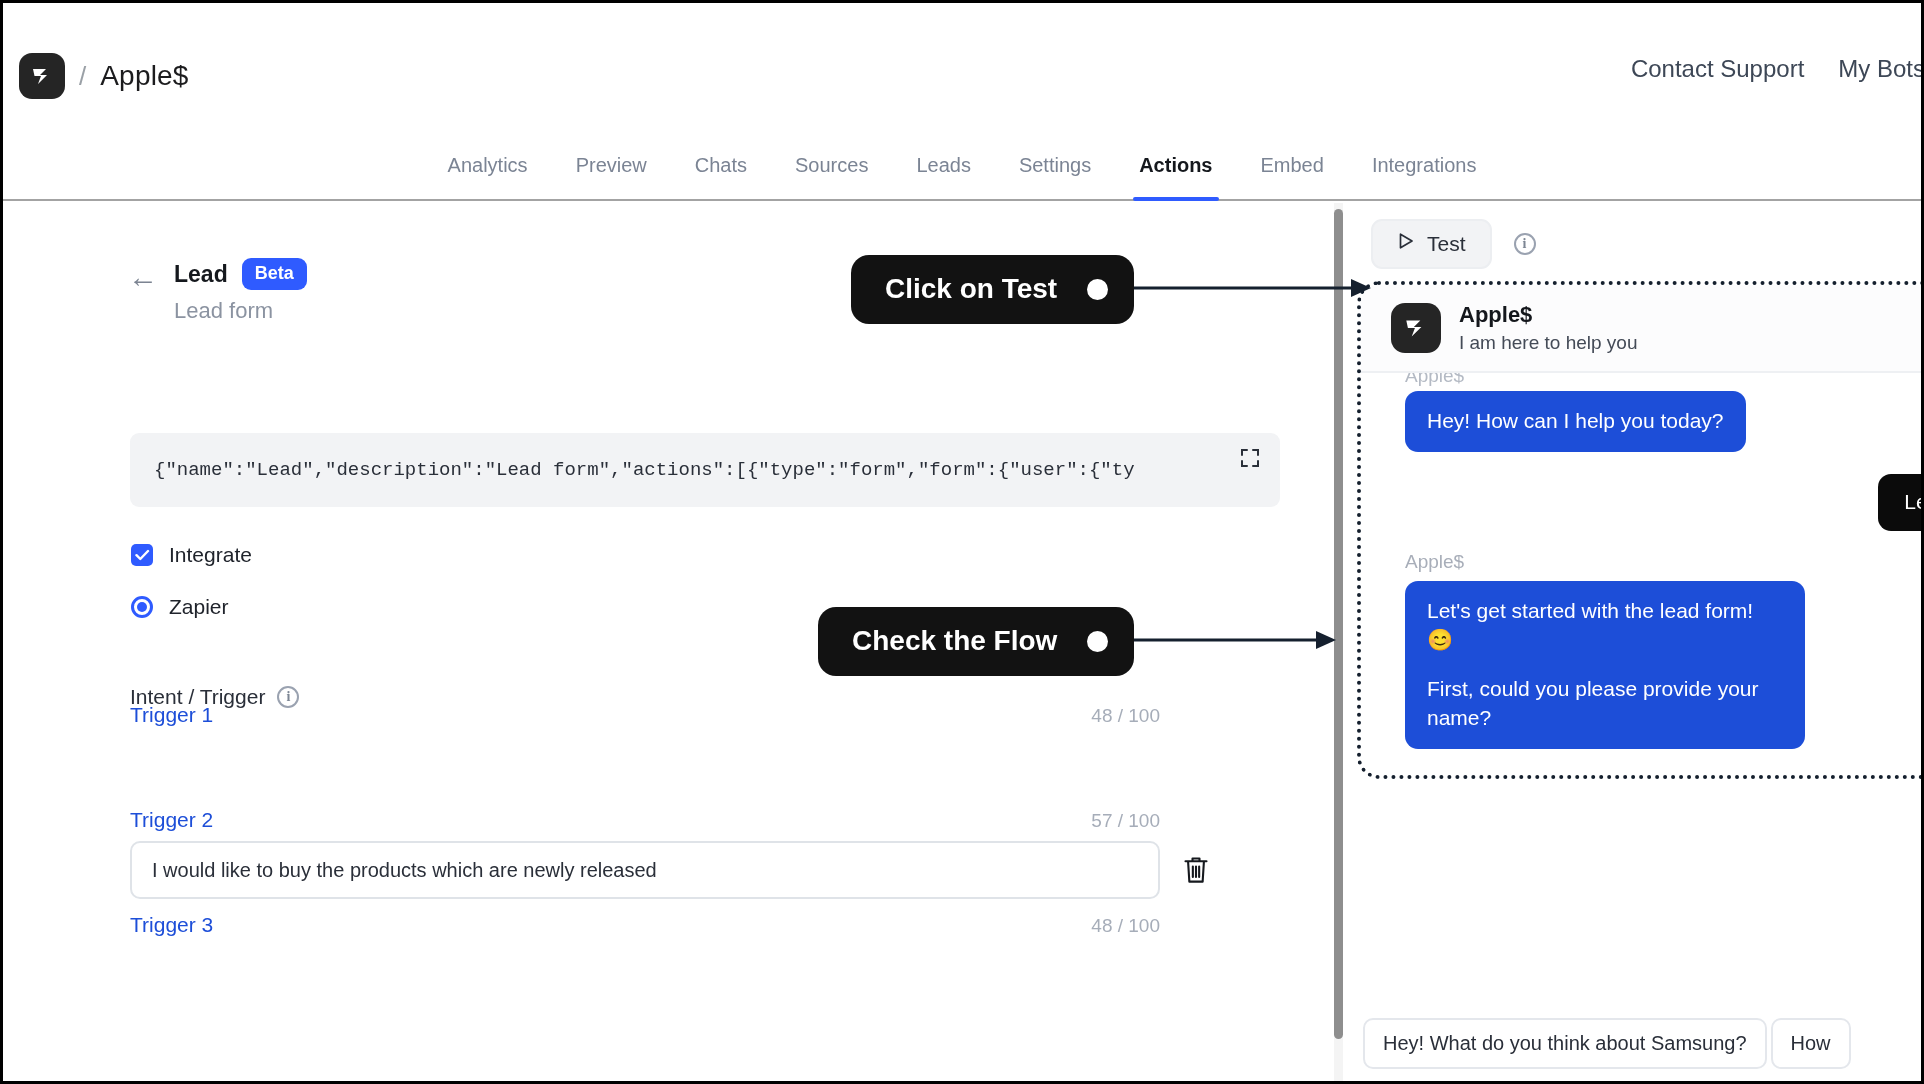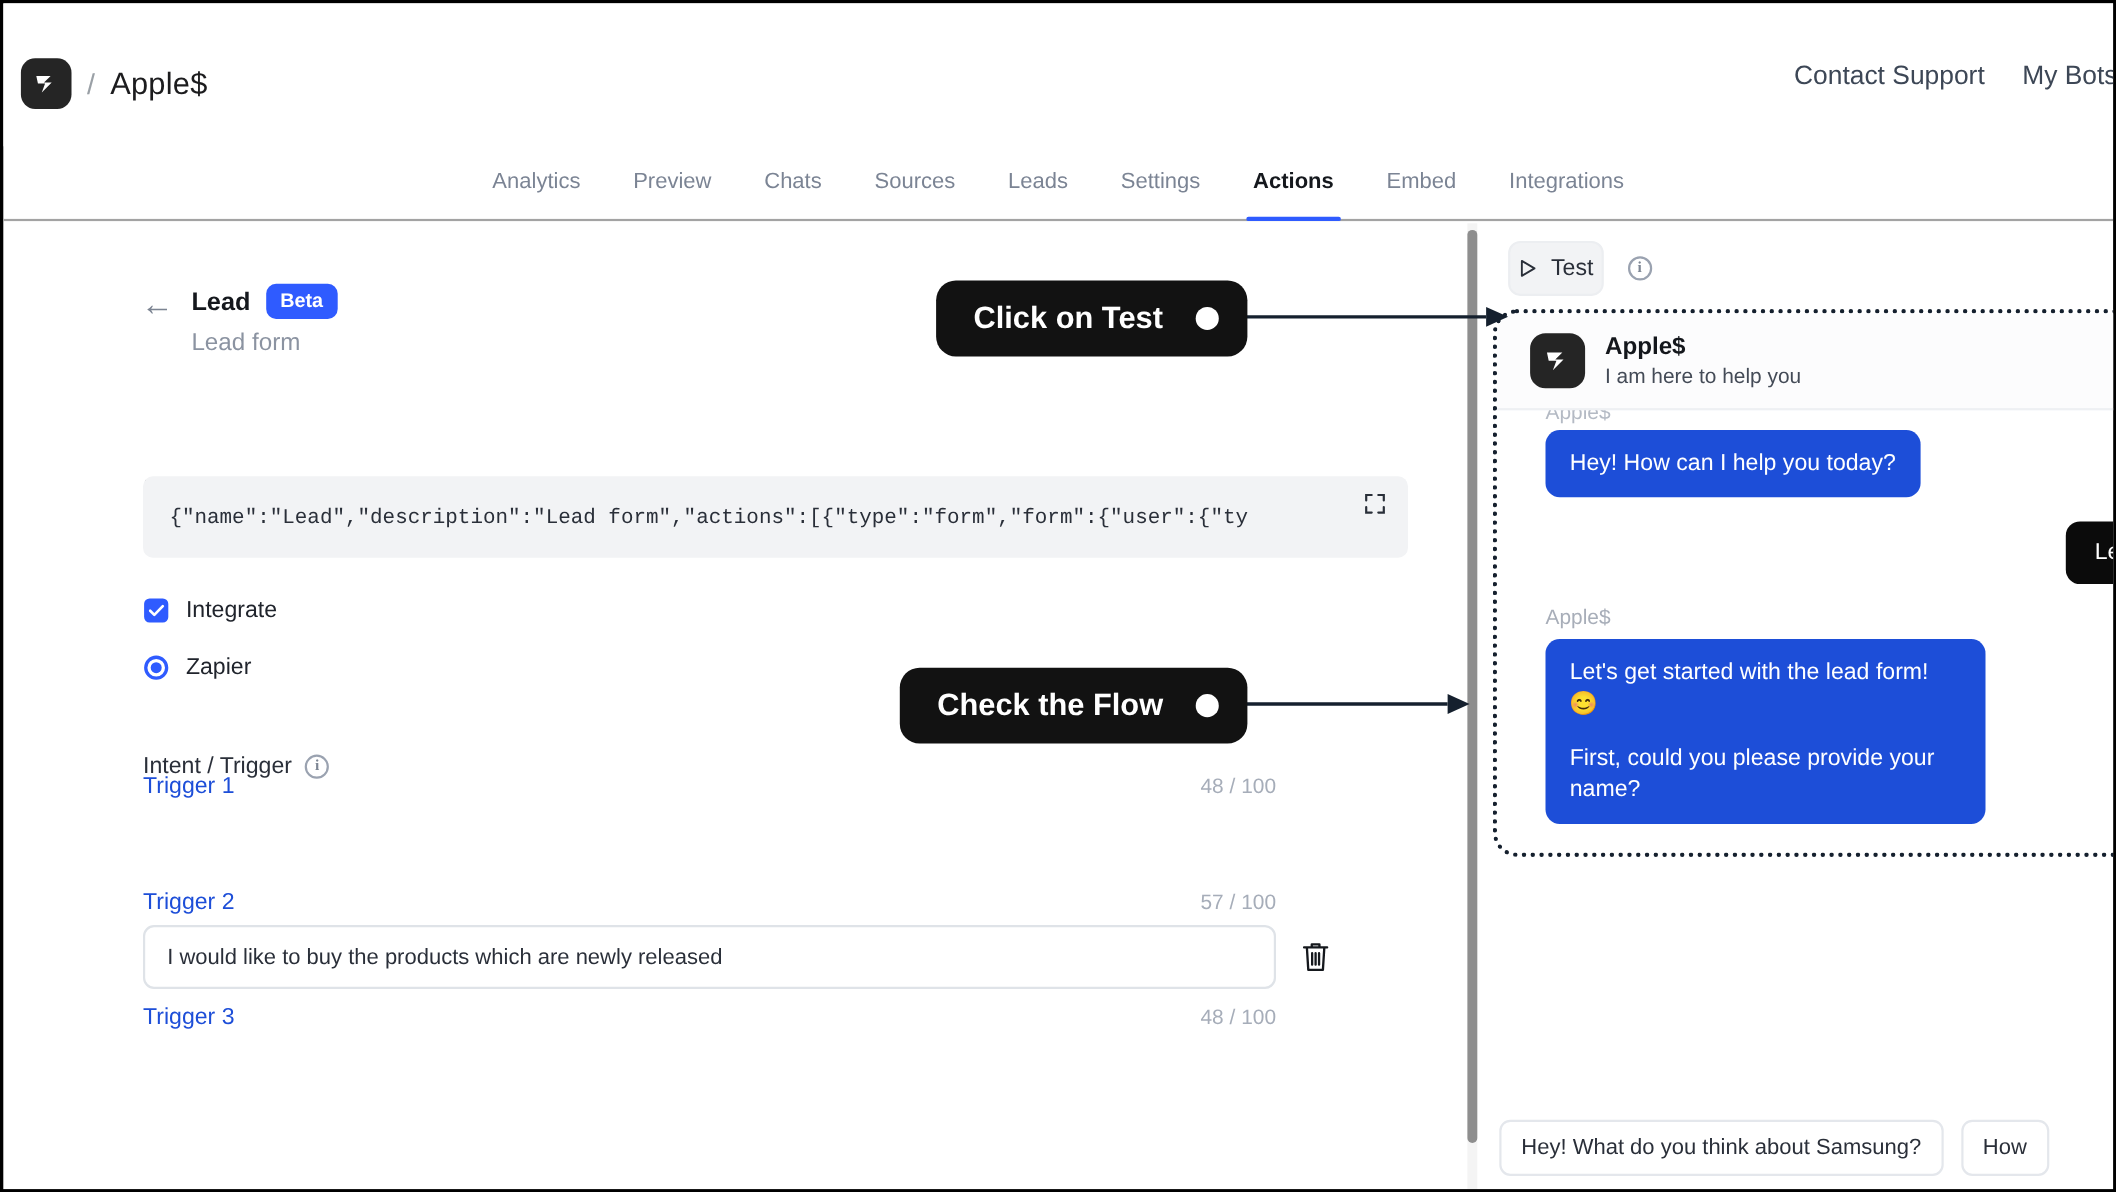--- a/index.html
+++ b/index.html
@@ -175,23 +175,23 @@
 
   
   .right {
     position: absolute; left: 1346px; top: 0; right: 0; bottom: 0;
   }
   .test-bar {
     position: absolute; left: 22px; top: 16px;
     display: flex; align-items: center; gap: 22px;
   }
   .test-btn {
-    display: flex; align-items: center; gap: 12px;
+    display: flex; align-items: flex-start; gap: 12px;
     background: #f2f3f5; border: 2px solid #eceef1; border-radius: 11px;
-    padding: 11px 7px; cursor: pointer;
+    padding: 11px 24px; cursor: pointer;
   }
   .test-btn .label { font-size: 21px; color: #2a2f39; }
   .play-tri { width: 18px; height: 18px; }
 
   .chat-wrap {
     position: absolute; left: 8px; top: 78px;
     width: 600px; height: 498px;
     border: 4px dotted #15202e; border-radius: 22px;
     background: #ffffff;
     overflow: hidden;
@@ -226,21 +226,21 @@
   }
   .bubble.dark {
     background: #0b0b0b; border-radius: 13px; padding: 14px 26px;
     margin-left: 0; font-size: 21px;
   }
   .row-right { display: flex; justify-content: flex-end; margin-right: -24px; }
   .bubble p + p { margin-top: 20px; }
 
   .suggestions {
     position: absolute; left: 14px; bottom: 12px;
-    display: flex; gap: 16px; white-space: nowrap;
+    display: flex; gap: 4px; white-space: nowrap;
   }
   .chip {
     border: 2px solid #e4e7ec; border-radius: 10px;
     background: #fff; color: #2a2f39; font-size: 20px;
     padding: 12px 18px; cursor: pointer; white-space: nowrap;
   }
 
   
   .callout {
     position: absolute; z-index: 40;

